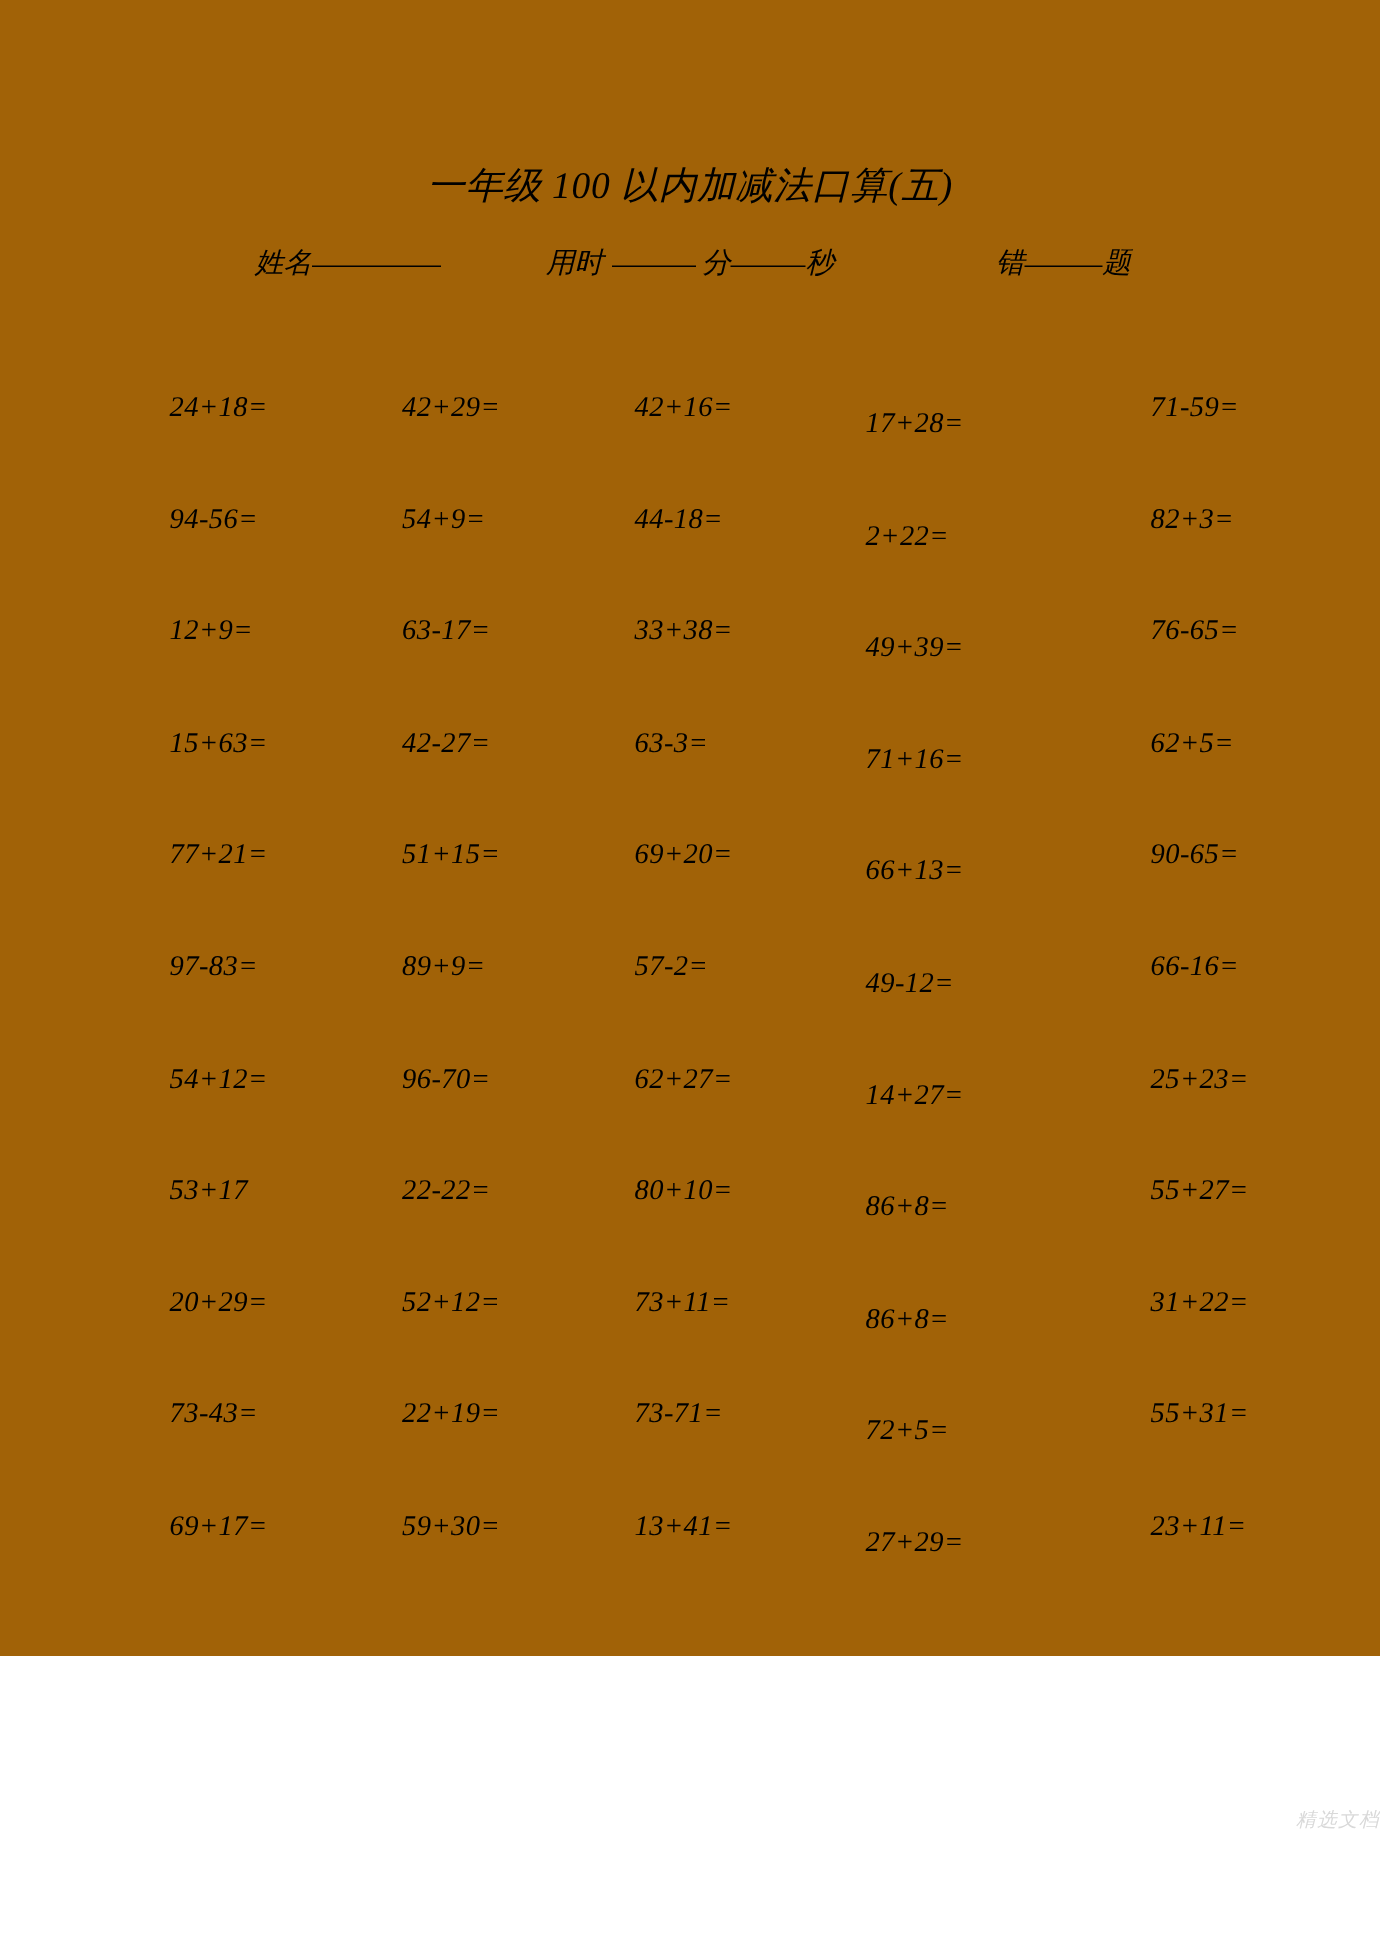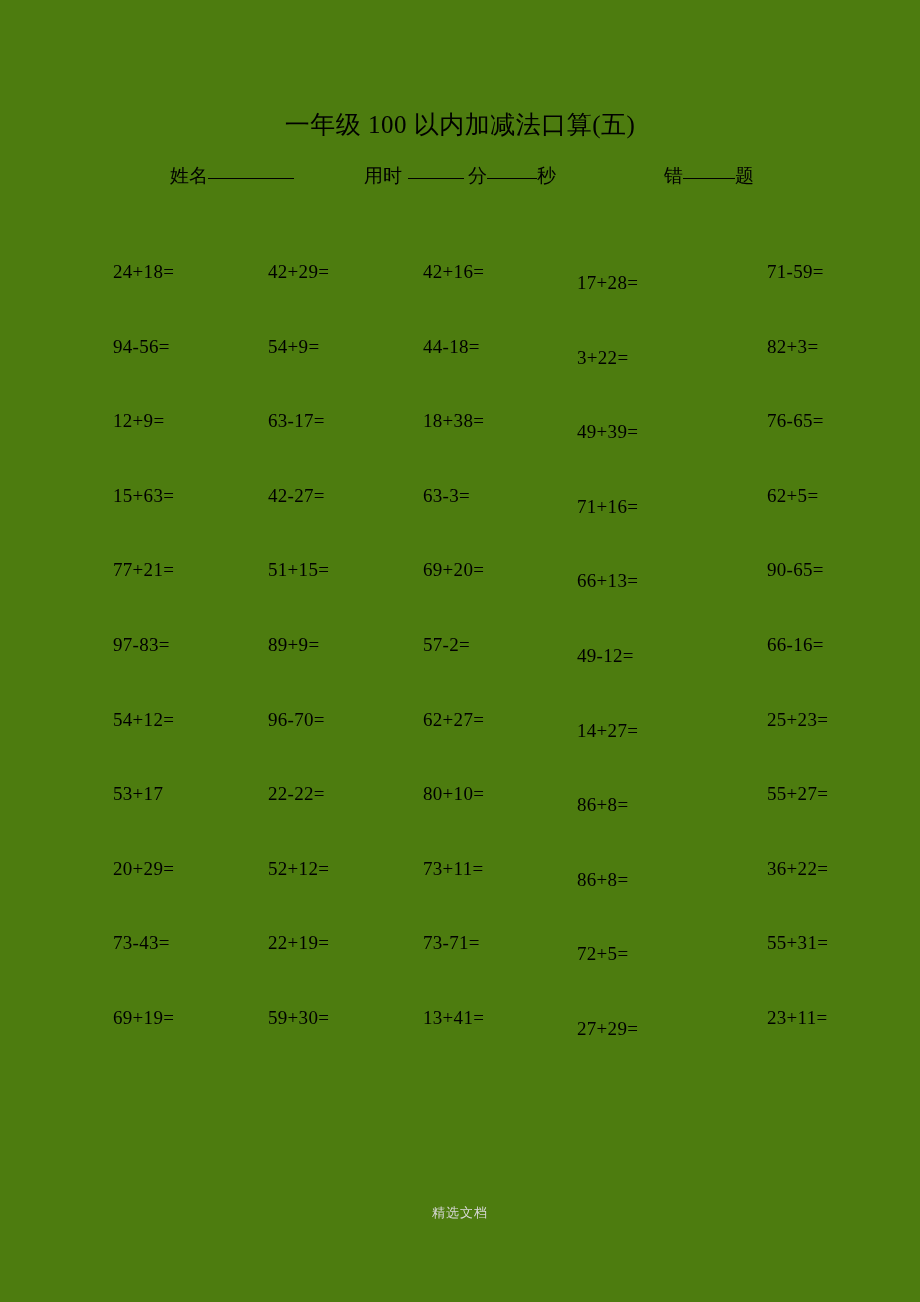--- a/index.html
+++ b/index.html
@@ -15,22 +15,23 @@
     overflow: hidden;
     font-family: "Liberation Serif", "DejaVu Serif", serif;
     color: #000000;
   }
 
   .page {
     position: absolute;
     left: 0;
     top: 0;
     width: 920px;
-    height: 1302px;
-    background: #4d7c0f;
+    height: 1104px;
+    background: #a16207;
+    font-style: italic;
   }
 
   
   .title {
     position: absolute;
     left: 0;
     top: 108px;
     width: 920px;
     text-align: center;
     font-size: 25px;
@@ -94,21 +95,21 @@
   .c2 { left: 310px; }
   .c3 { left: 464px; margin-top: 11px; }
   .c4 { left: 618px; margin-left: 36px; }
 
   
   .footer {
     position: absolute;
     left: 0;
     top: 1204px;
     width: 920px;
-    text-align: center;
+    text-align: right;
     font-size: 13px;
     line-height: 18px;
     color: #d9d9d9;
     letter-spacing: 1px;
   }
 </style>
 </head>
 <body>
 
 <div class="page">
@@ -124,27 +125,27 @@
         <div class="cell c0">24+18=</div>
         <div class="cell c1">42+29=</div>
         <div class="cell c2">42+16=</div>
         <div class="cell c3">17+28=</div>
         <div class="cell c4">71-59=</div>
       </div>
       <div class="prow">
         <div class="cell c0">94-56=</div>
         <div class="cell c1">54+9=</div>
         <div class="cell c2">44-18=</div>
-        <div class="cell c3">3+22=</div>
+        <div class="cell c3">2+22=</div>
         <div class="cell c4">82+3=</div>
       </div>
       <div class="prow">
         <div class="cell c0">12+9=</div>
         <div class="cell c1">63-17=</div>
-        <div class="cell c2">18+38=</div>
+        <div class="cell c2">33+38=</div>
         <div class="cell c3">49+39=</div>
         <div class="cell c4">76-65=</div>
       </div>
       <div class="prow">
         <div class="cell c0">15+63=</div>
         <div class="cell c1">42-27=</div>
         <div class="cell c2">63-3=</div>
         <div class="cell c3">71+16=</div>
         <div class="cell c4">62+5=</div>
       </div>
@@ -174,31 +175,31 @@
         <div class="cell c1">22-22=</div>
         <div class="cell c2">80+10=</div>
         <div class="cell c3">86+8=</div>
         <div class="cell c4">55+27=</div>
       </div>
       <div class="prow">
         <div class="cell c0">20+29=</div>
         <div class="cell c1">52+12=</div>
         <div class="cell c2">73+11=</div>
         <div class="cell c3">86+8=</div>
-        <div class="cell c4">36+22=</div>
+        <div class="cell c4">31+22=</div>
       </div>
       <div class="prow">
         <div class="cell c0">73-43=</div>
         <div class="cell c1">22+19=</div>
         <div class="cell c2">73-71=</div>
         <div class="cell c3">72+5=</div>
         <div class="cell c4">55+31=</div>
       </div>
       <div class="prow">
-        <div class="cell c0">69+19=</div>
+        <div class="cell c0">69+17=</div>
         <div class="cell c1">59+30=</div>
         <div class="cell c2">13+41=</div>
         <div class="cell c3">27+29=</div>
         <div class="cell c4">23+11=</div>
       </div>
     </div>
 
   <div class="footer">精选文档</div>
 
 </div>

